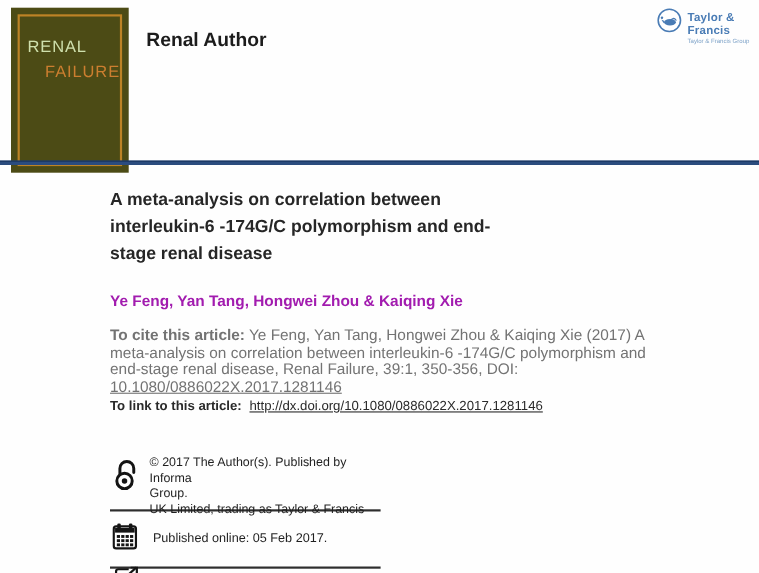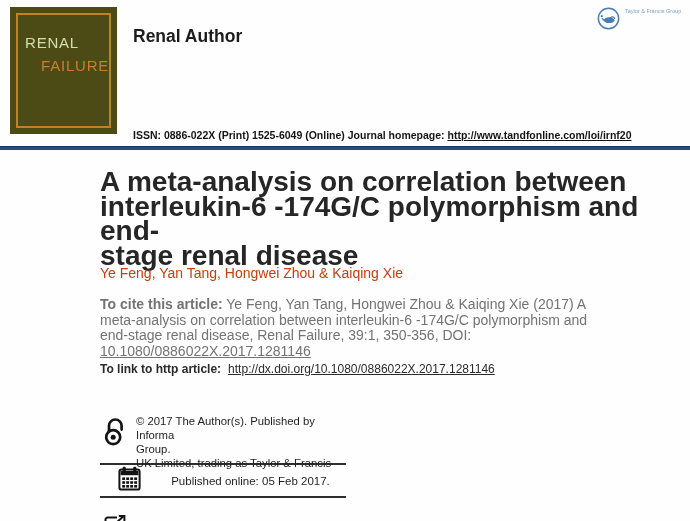--- a/index.html
+++ b/index.html
@@ -1,48 +1,48 @@
 <!DOCTYPE html>
 <html><head>
 <meta charset="utf-8">
 <style>
   html,body{margin:0;padding:0;background:#ffffff;}
   .page{position:relative;width:690px;height:521px;background:#fefefe;overflow:hidden;
         font-family:"Liberation Sans","DejaVu Sans",sans-serif;color:#1e1e1e;}
 
   
-  .cover{position:absolute;left:10px;top:7px;width:107px;height:127px;background:#4c4b15;}
+  .cover{position:absolute;left:10px;top:7px;width:107px;height:150px;background:#4c4b15;}
   .cover-inner{position:absolute;left:6px;top:6px;right:6px;bottom:6px;border:2px solid #bd8326;}
   .cover-renal{position:absolute;left:15px;top:27px;font-size:15px;color:#cfe0ad;letter-spacing:0.8px;}
   .cover-failure{position:absolute;left:31px;top:50px;font-size:15px;color:#cc7e2f;letter-spacing:0.8px;}
 
   
   .journal-name{position:absolute;left:133px;top:26px;font-size:17.5px;font-weight:700;color:#1c1c1c;}
   .tf-logo{position:absolute;left:597px;top:7px;display:flex;align-items:flex-start;gap:5px;}
   .tf-text{display:flex;flex-direction:column;}
   .tf-main{font-size:10.5px;font-weight:600;color:#4a7cb5;letter-spacing:0.2px;margin-top:3px;}
   .tf-sub{font-size:5.5px;color:#7fa3c8;margin-top:1px;}
   .issn{position:absolute;left:133px;top:129px;font-size:10.5px;font-weight:700;color:#141414;white-space:nowrap;}
   .u{text-decoration:underline;color:inherit;cursor:pointer;}
   .rule{position:absolute;left:0;top:146px;width:690px;height:3px;background:#2b4c7e;border-top:1px solid #17345f;}
 
   
-  .title{position:absolute;left:100px;top:170px;font-size:28px;line-height:24.5px;font-weight:700;color:#262626;}
-  .authors{position:absolute;left:100px;top:265px;font-size:14px;font-weight:400;color:#c2410c;}
+  .title{position:absolute;left:100px;top:170px;font-size:16px;line-height:24.5px;font-weight:700;color:#262626;}
+  .authors{position:absolute;left:100px;top:265px;font-size:14px;font-weight:700;color:#a21caf;}
   .cite{position:absolute;left:100px;top:297px;width:514px;margin:0;font-size:14px;line-height:15.6px;color:#737373;}
   .cite b{font-weight:700;}
   .linkline{position:absolute;left:100px;top:362px;margin:0;font-size:12px;color:#2a2a2a;}
   .linkline .u{margin-left:7px;}
 
   
   .meta{position:absolute;left:100px;width:246px;display:flex;border-bottom:2px solid #2e2e2e;box-sizing:border-box;}
   .meta1{top:411px;height:54px;padding-left:3px;gap:8px;}
   .meta1 .icon{margin-top:6px;}
   .meta1 .meta-text{font-size:11.3px;line-height:13.9px;color:#1f1f1f;margin-top:4px;}
-  .meta2{top:465px;height:33px;padding-left:2px;gap:30px;align-items:center;justify-content:center;}
+  .meta2{top:465px;height:52px;padding-left:2px;gap:14px;align-items:center;}
   .meta2 .meta-text{font-size:11.5px;color:#1f1f1f;}
   .meta3{top:505px;border-bottom:none;padding-left:4px;}
   .meta3 .icon{margin-top:10px;}
   .icon{flex:0 0 auto;}
 </style>
 </head>
 <body>
 
 <div class="page">
 
@@ -58,44 +58,42 @@
     <span class="icon">
       <svg width="23" height="23" viewBox="0 0 24 24" aria-hidden="true">
         <circle cx="12" cy="12" r="10.6" fill="#ffffff" stroke="#4a7cb5" stroke-width="1.5"></circle>
         <ellipse cx="12.6" cy="13.8" rx="5.6" ry="3" fill="#4a7cb5"></ellipse>
         <path d="M7.4 12.6 L4.4 11.2 L6.6 14.8 Z" fill="#4a7cb5"></path>
         <circle cx="5" cy="9.6" r="1.2" fill="#4a7cb5"></circle>
         <path d="M18.4 12.4 a2.5 2.5 0 1 0 -2.0 2.8" fill="none" stroke="#4a7cb5" stroke-width="1.2"></path>
       </svg>
     </span>
     <div class="tf-text">
+      <div class="tf-main">Taylor &amp; Francis</div>
       <div class="tf-sub">Taylor &amp; Francis Group</div>
     </div>
   </div>
 
-  <div class="issn">
-    <span>ISSN: 0886-022X (Print) 1525-6049 (Online) Journal homepage: </span><a class="u">http://www.tandfonline.com/loi/irnf20</a>
-  </div>
 
   <div class="rule"></div>
 
   <div class="title">
     <div>A meta-analysis on correlation between</div>
     <div>interleukin-6 -174G/C polymorphism and end-</div>
     <div>stage renal disease</div>
   </div>
 
   <div class="authors">Ye Feng, Yan Tang, Hongwei Zhou &amp; Kaiqing Xie</div>
 
   <p class="cite">
     <b>To cite this article:</b><span> Ye Feng, Yan Tang, Hongwei Zhou &amp; Kaiqing Xie (2017) A meta-analysis on correlation between interleukin-6 -174G/C polymorphism and end-stage renal disease, Renal Failure, 39:1, 350-356, DOI: </span><a class="u">10.1080/0886022X.2017.1281146</a>
   </p>
 
   <p class="linkline">
-    <b>To link to http article:</b><a class="u">http://dx.doi.org/10.1080/0886022X.2017.1281146</a>
+    <b>To link to this article:</b><a class="u">http://dx.doi.org/10.1080/0886022X.2017.1281146</a>
   </p>
 
   <div class="meta meta1">
     <span class="icon">
       <svg width="25" height="29" viewBox="0 0 25 29" aria-hidden="true">
         <path d="M6 14 V8.8 A6.3 6.3 0 0 1 18.6 8.8 V12.6" fill="none" stroke="#141414" stroke-width="2.7" stroke-linecap="round"></path>
         <circle cx="10.2" cy="20.2" r="7" fill="none" stroke="#141414" stroke-width="2.7"></circle>
         <circle cx="10.2" cy="20.2" r="2.5" fill="#141414"></circle>
       </svg>
     </span>

